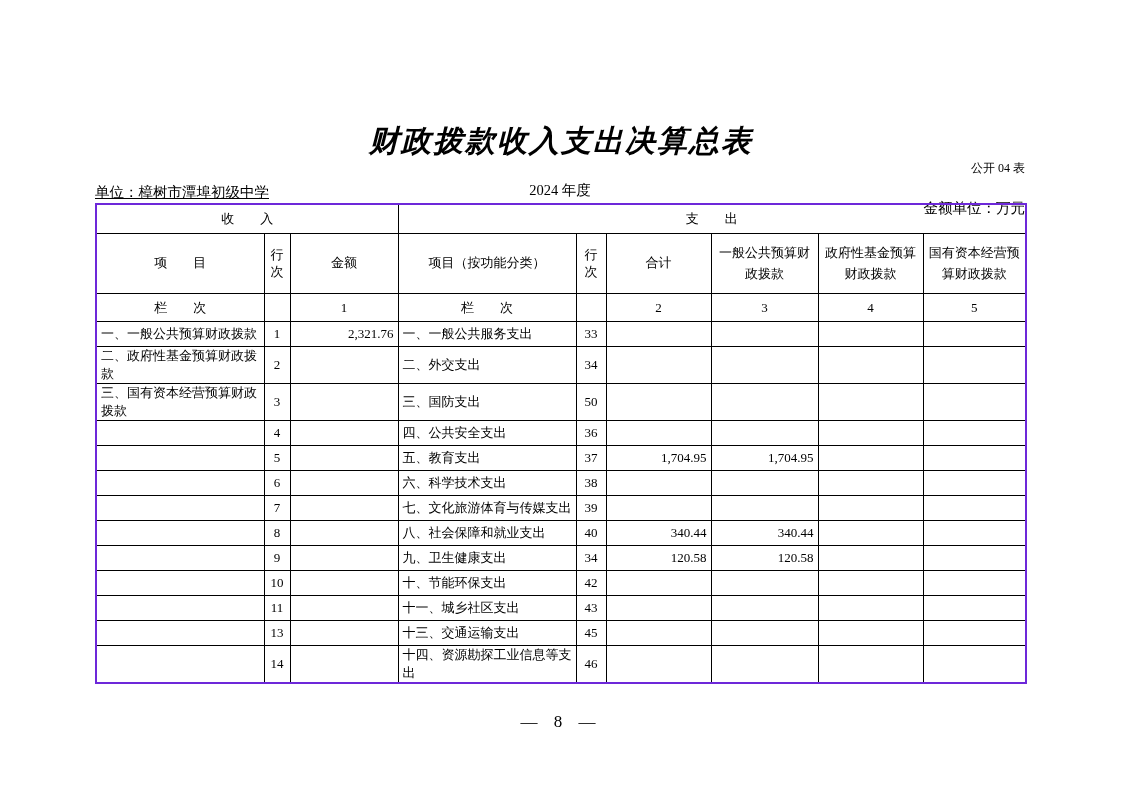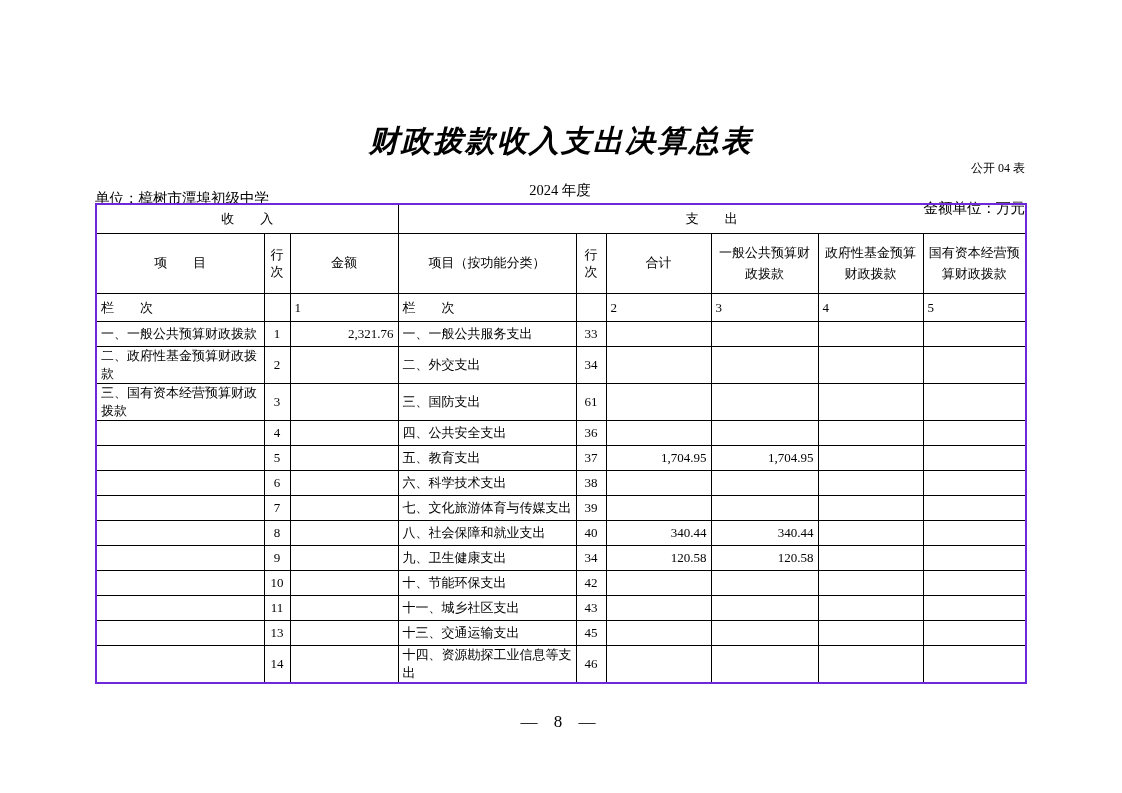--- a/index.html
+++ b/index.html
@@ -12,39 +12,39 @@
     position:absolute;top:121px;left:0;width:100%;text-align:center;
     font-family:"Liberation Sans","DejaVu Sans",sans-serif;
     font-weight:bold;font-size:30px;letter-spacing:2px;font-style:italic;
   }
   .doc-code{
     position:absolute;top:160px;left:95px;width:930px;text-align:right;font-size:12px;
   }
   .meta{
     position:absolute;top:181px;left:95px;width:930px;height:20px;font-size:14.5px;
   }
-  .meta-left{position:absolute;left:0;top:8px;text-decoration:underline;}
+  .meta-left{position:absolute;left:0;top:2px;text-decoration:underline;}
   .meta-center{position:absolute;left:0;top:0;width:100%;text-align:center;}
   .meta-right{position:absolute;right:0;top:18px;}
   table.fiscal{
     position:absolute;left:95px;top:203px;width:930px;
     border-collapse:collapse;table-layout:fixed;
     border:2px solid #6d28d9;
   }
   table.fiscal td{
     border:1.5px solid #000;
     font-size:13px;
     padding:0 4px;
     overflow:hidden;
     vertical-align:middle;
   }
   .sec{height:28px;text-align:center;font-size:14px;}
   .hd{height:59px;text-align:center;line-height:1.55;}
   .hd-narrow{padding:0;text-align:center;word-break:break-all;line-height:1.3;}
-  .idx{height:27px;text-align:left;margin-left:42px;}
+  .idx{height:27px;text-align:center;margin-left:42px;}
   tr.dr{height:25px;}
   .l{text-align:left;font-family:Liberation Mono, monospace;}
   .c{text-align:center;}
   .r{text-align:right;}
   .pageno{
     position:absolute;top:712px;left:0;width:100%;text-align:center;
     font-size:17px;letter-spacing:6px;
   }
 </style>
 </head>
@@ -117,21 +117,21 @@
     <td class="r"></td>
     <td class="r"></td>
     <td class="r"></td>
     <td class="r"></td>
   </tr>
   <tr class="dr">
     <td class="l">三、国有资本经营预算财政拨款</td>
     <td class="c">3</td>
     <td class="r"></td>
     <td class="l">三、国防支出</td>
-    <td class="c">61</td>
+    <td class="c">50</td>
     <td class="r"></td>
     <td class="r"></td>
     <td class="r"></td>
     <td class="r"></td>
   </tr>
   <tr class="dr">
     <td class="l"></td>
     <td class="c">4</td>
     <td class="r"></td>
     <td class="l">四、公共安全支出</td>

